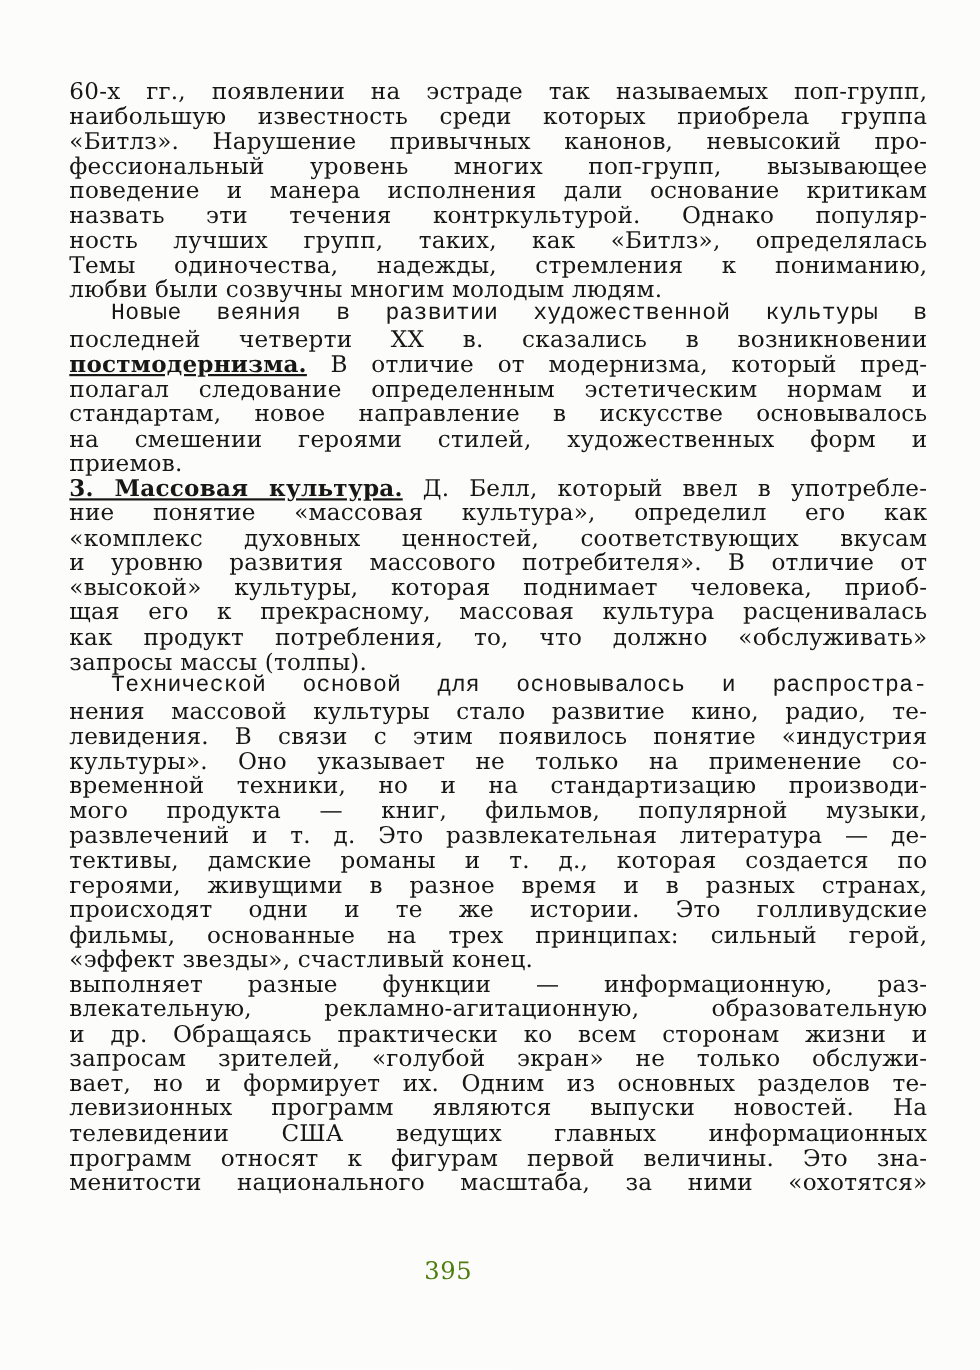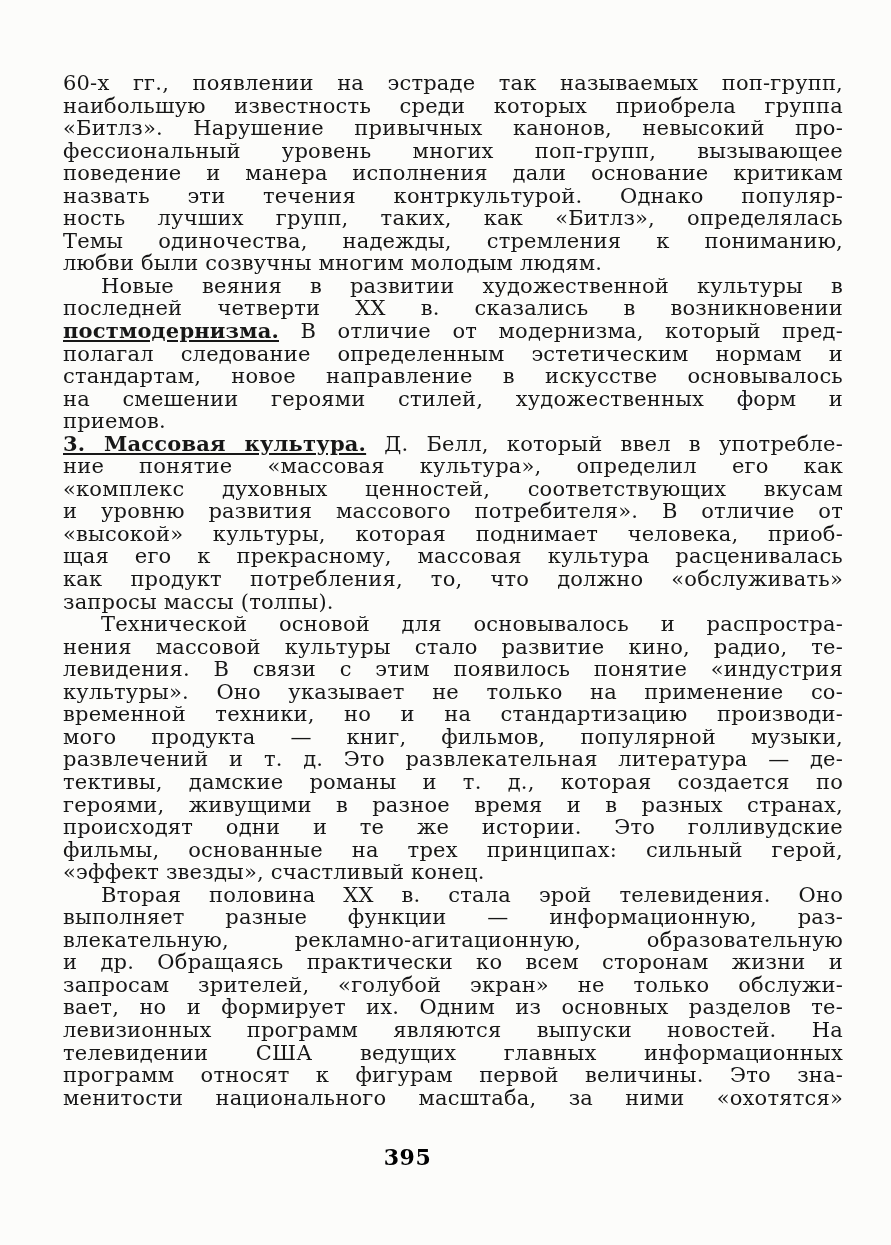--- a/index.html
+++ b/index.html
@@ -21,32 +21,32 @@
   }
   .paragraph { margin: 0; padding: 0; }
   .line {
     font-size: 21px;
     line-height: 22.55px;
     letter-spacing: 0.2px;
     text-align: justify;
     text-align-last: justify;
   }
   .line.endline { text-align-last: left; }
-  .line.indent { text-indent: 38px; }
+  .line.indent { text-indent: 38px; font-family: Liberation Mono, monospace; }
   .bold { font-weight: bold; text-decoration: underline; }
   .pageno {
     position: absolute;
     top: 1144px;
     left: 0;
     width: 815px;
     text-align: center;
     font-size: 22px;
-    font-weight: bold;
+    font-weight: normal;
     letter-spacing: 0.5px;
-    color: #000000;
+    color: #4d7c0f;
   }
 </style>
 </head>
 <body>
 
 <div class="page">
   <div class="textblock">
       <div class="paragraph">
         <div class="line"><span>60-х гг., появлении на эстраде так называемых поп-групп,</span></div>
         <div class="line"><span>наибольшую известность среди которых приобрела группа</span></div>
@@ -85,21 +85,20 @@
         <div class="line"><span>временной техники, но и на стандартизацию производи-</span></div>
         <div class="line"><span>мого продукта — книг, фильмов, популярной музыки,</span></div>
         <div class="line"><span>развлечений и т. д. Это развлекательная литература — де-</span></div>
         <div class="line"><span>тективы, дамские романы и т. д., которая создается по</span></div>
         <div class="line"><span>героями, живущими в разное время и в разных странах,</span></div>
         <div class="line"><span>происходят одни и те же истории. Это голливудские</span></div>
         <div class="line"><span>фильмы, основанные на трех принципах: сильный герой,</span></div>
         <div class="line endline"><span>«эффект звезды», счастливый конец.</span></div>
       </div>
       <div class="paragraph">
-        <div class="line indent"><span>Вторая половина XX в. стала эрой телевидения. Оно</span></div>
         <div class="line"><span>выполняет разные функции — информационную, раз-</span></div>
         <div class="line"><span>влекательную, рекламно-агитационную, образовательную</span></div>
         <div class="line"><span>и др. Обращаясь практически ко всем сторонам жизни и</span></div>
         <div class="line"><span>запросам зрителей, «голубой экран» не только обслужи-</span></div>
         <div class="line"><span>вает, но и формирует их. Одним из основных разделов те-</span></div>
         <div class="line"><span>левизионных программ являются выпуски новостей. На</span></div>
         <div class="line"><span>телевидении США ведущих главных информационных</span></div>
         <div class="line"><span>программ относят к фигурам первой величины. Это зна-</span></div>
         <div class="line"><span>менитости национального масштаба, за ними «охотятся»</span></div>
       </div>

